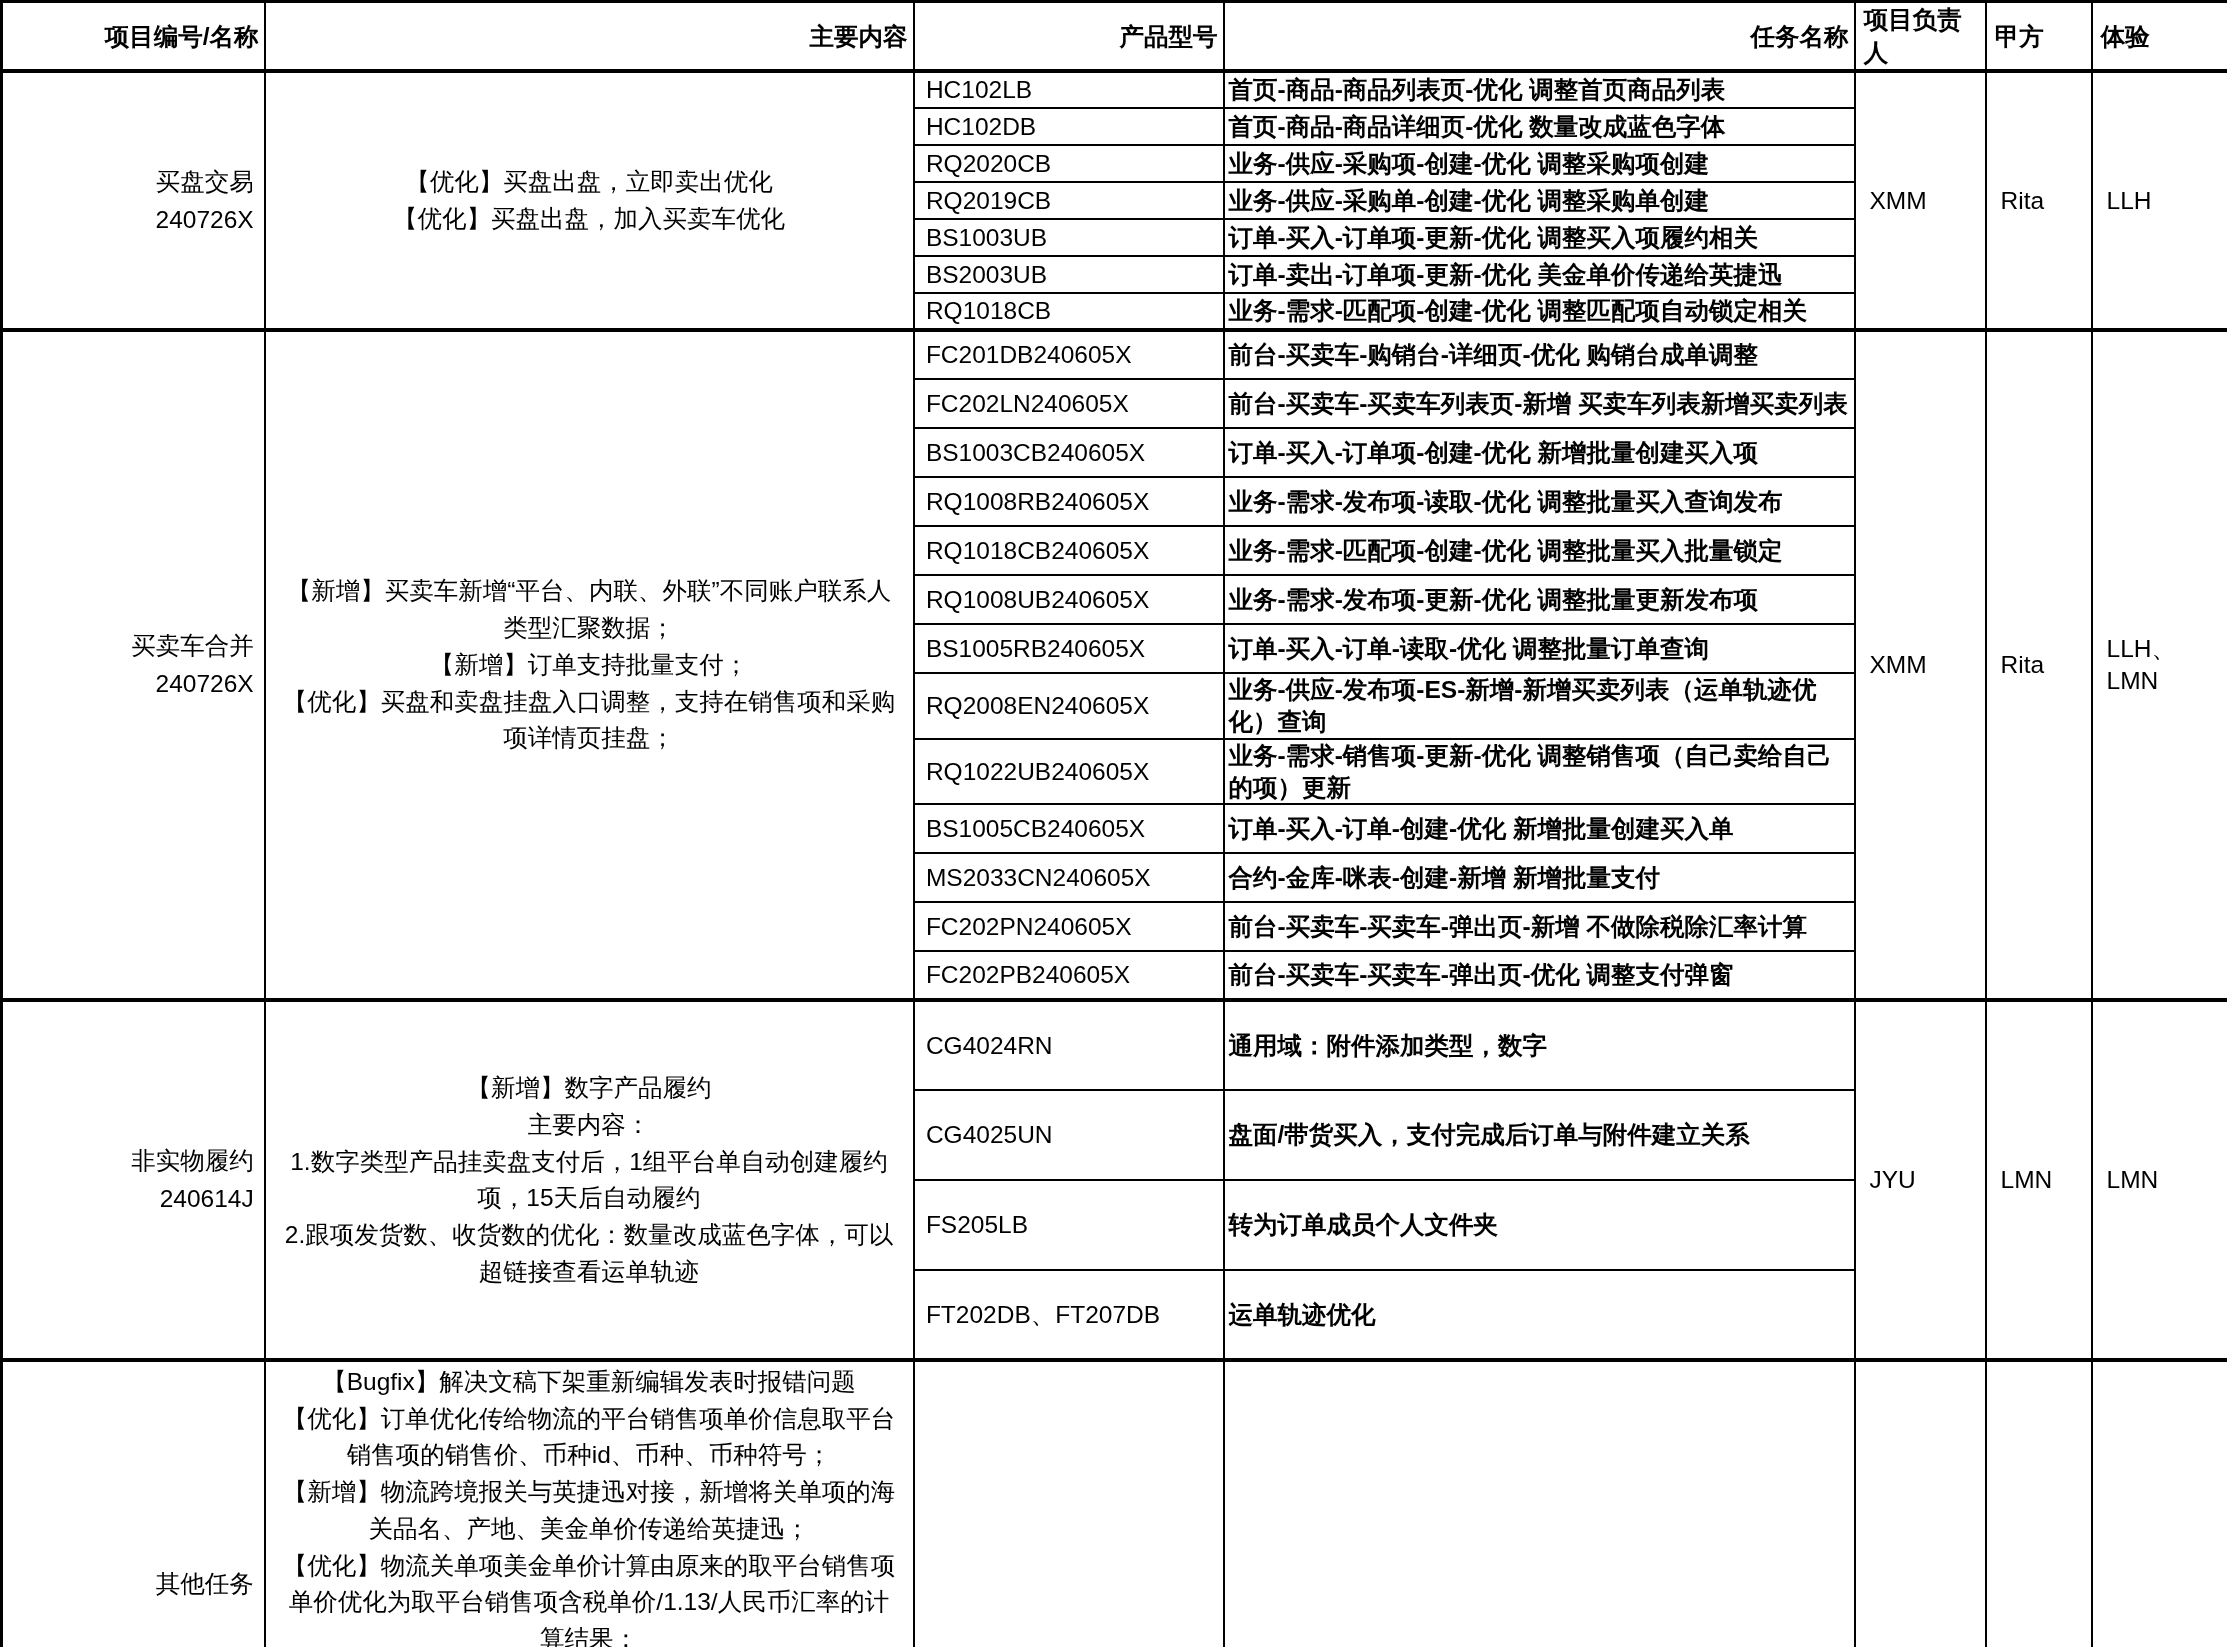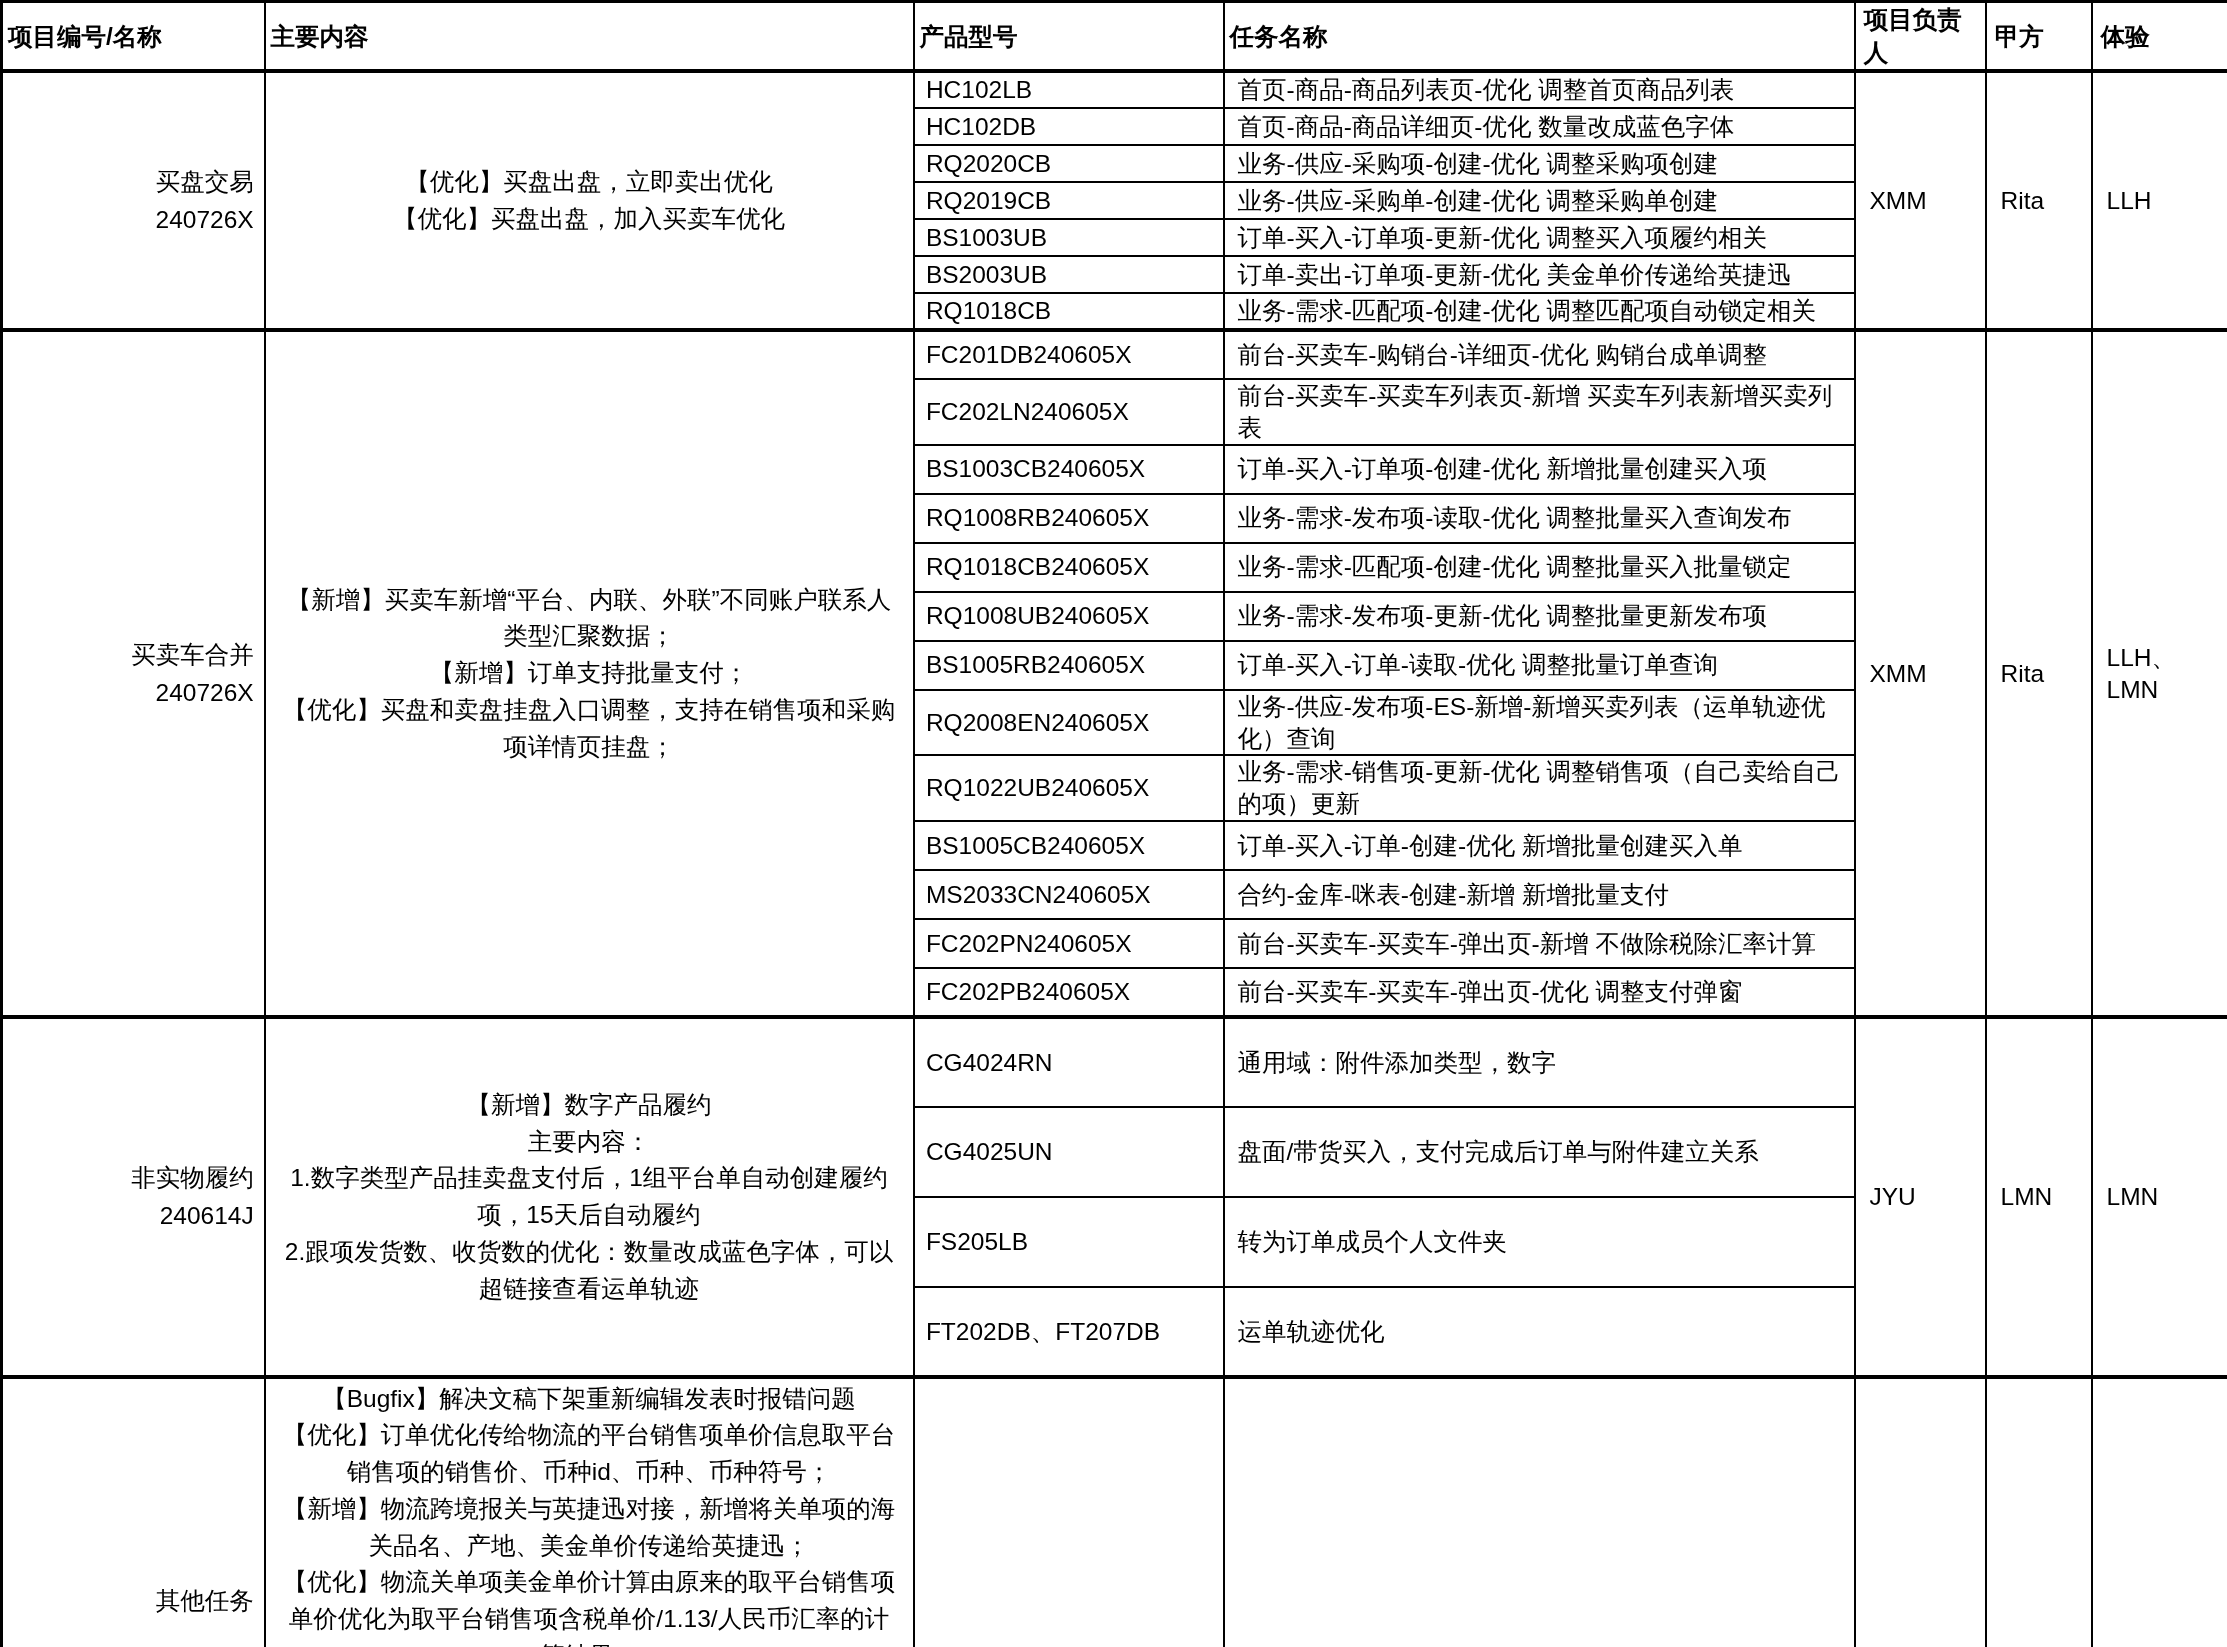--- a/index.html
+++ b/index.html
@@ -20,21 +20,21 @@
   }
   th, td {
     border: 2.5px solid #000;
     overflow: hidden;
     vertical-align: middle;
     background: #fff;
   }
   thead th {
     height: 46px;
     font-weight: 700;
-    text-align: left;
+    text-align: right;
     padding: 0 4.9px;
     border-bottom-width: 4.1px;
   }
   thead th.left { text-align: left; padding-left: 8.2px; }
   tr.group-start td { border-top-width: 4.1px; }
   td.project {
     text-align: right;
     padding: 0 9.8px;
     white-space: pre-line;
     line-height: 1.55;
@@ -43,21 +43,21 @@
     text-align: center;
     padding: 1.6px 13px;
     white-space: pre-line;
     line-height: 1.5;
   }
   td.model, td.task, td.small {
     text-align: left;
     line-height: 1.3;
   }
   td.model { padding: 0 11.4px; margin-top: 48px; }
-  td.task  { padding: 0 13px; }
+  td.task  { padding: 0 4px; font-weight: bold; }
   td.small { padding: 0 14px; }
   tr.g1 { height: 37px; }
   tr.g2 { height: 49px; }
   tr.g3 { height: 90px; }
   tr.g4 { height: 333px; }
 </style>
 </head>
 <body>
 
 <table class="release-table">

